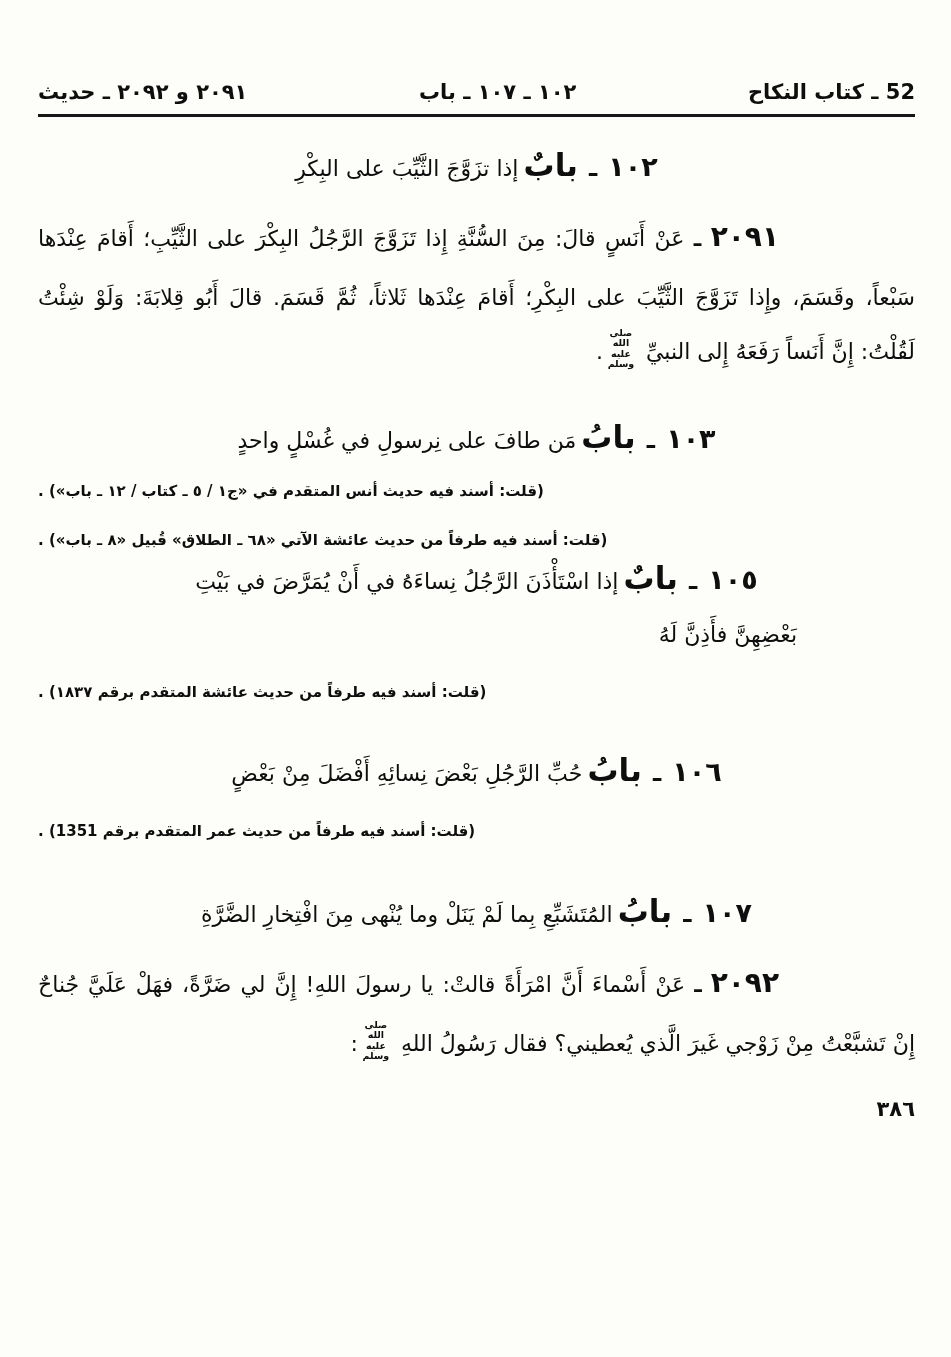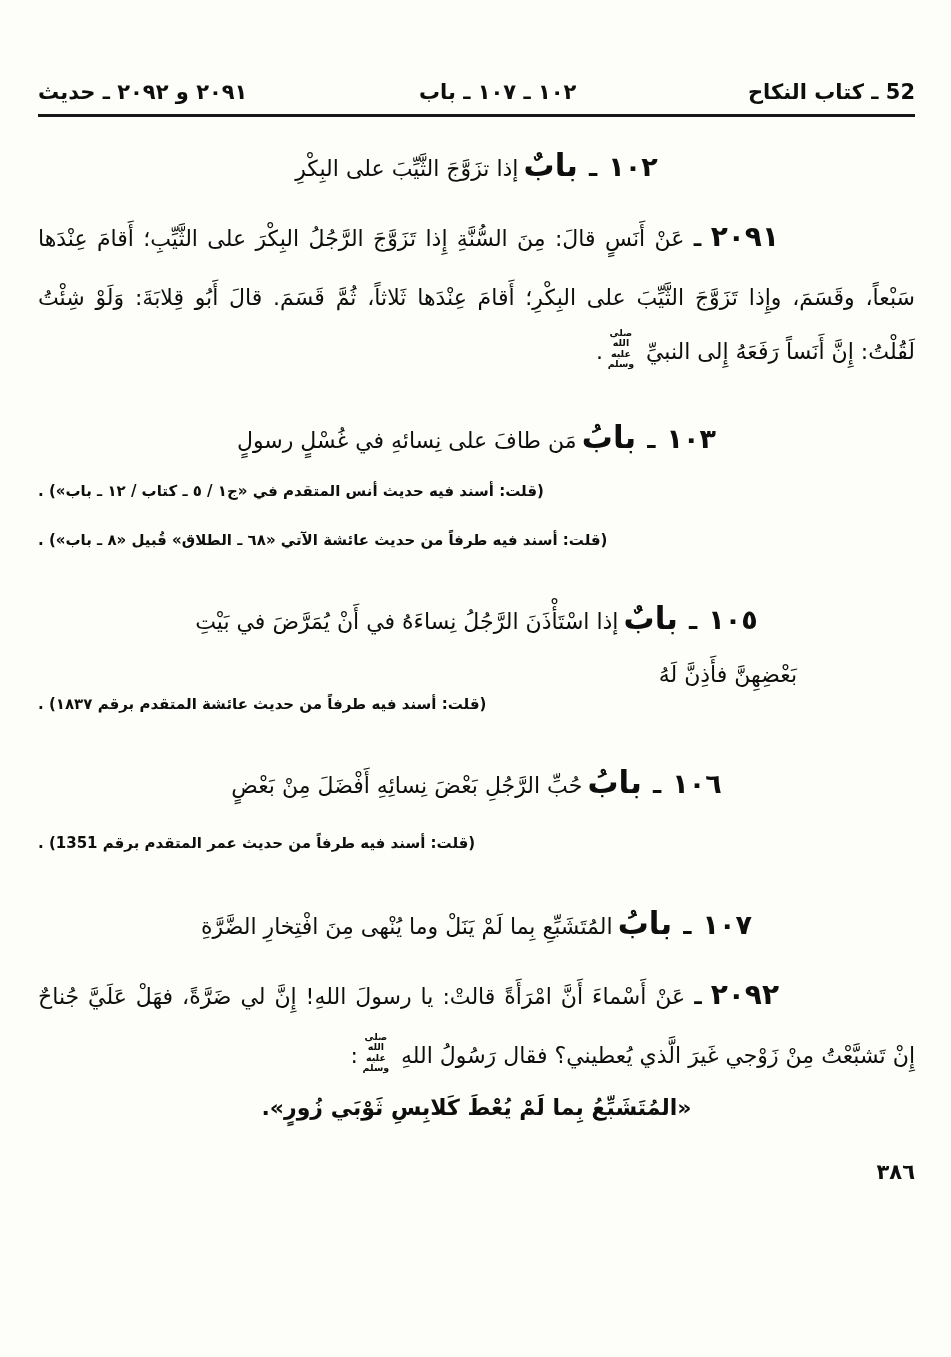--- a/index.html
+++ b/index.html
@@ -117,34 +117,34 @@
     <span class="h-num">٢٠٩١</span>
     <span class="h-dash">ـ</span>
     <span>عَنْ أَنَسٍ قالَ: مِنَ السُّنَّةِ إِذا تَزَوَّجَ الرَّجُلُ البِكْرَ على الثَّيِّبِ؛ أَقامَ عِنْدَها سَبْعاً، وقَسَمَ، وإِذا تَزَوَّجَ الثَّيِّبَ على البِكْرِ؛ أَقامَ عِنْدَها ثَلاثاً، ثُمَّ قَسَمَ. قالَ أَبُو قِلابَةَ: وَلَوْ شِئْتُ لَقُلْتُ: إِنَّ أَنَساً رَفَعَهُ إِلى النبيِّ</span>
     <span class="saw"><span>صلى الله</span><span>عليه وسلم</span></span><span>.</span>
   </p>
 
   <div class="chapter" style="margin-top:34px;">
     <span class="ch-num">١٠٣</span>
     <span class="ch-dash">ـ</span>
     <span class="ch-bab">بابُ</span>
-    <span class="ch-title">مَن طافَ على نِسائهِ في غُسْلٍ رسولٍ</span>
+    <span class="ch-title">مَن طافَ على نِرسولِ في غُسْلٍ واحدٍ</span>
   </div>
   <div class="note" style="margin-top:16px;">(قلت: أسند فيه حديث أنس المتقدم في «ج١ / ٥ ـ كتاب / ١٢ ـ باب») .</div>
 
   <div class="note" style="margin-top:24px;">(قلت: أسند فيه طرفاً من حديث عائشة الآتي «٦٨ ـ الطلاق» قُبيل «٨ ـ باب») .</div>
 
-  <div class="chapter" style="margin-top:40px;">
+  <div class="chapter" style="">
     <span class="ch-num">١٠٥</span>
     <span class="ch-dash">ـ</span>
     <span class="ch-bab">بابٌ</span>
     <span class="ch-title">إذا اسْتَأْذَنَ الرَّجُلُ نِساءَهُ في أَنْ يُمَرَّضَ في بَيْتِ</span>
   </div>
   <div class="ch-line2">بَعْضِهِنَّ فأَذِنَّ لَهُ</div>
-  <div class="note" style="">(قلت: أسند فيه طرفاً من حديث عائشة المتقدم برقم ١٨٣٧) .</div>
+  <div class="note" style="margin-top:28px;">(قلت: أسند فيه طرفاً من حديث عائشة المتقدم برقم ١٨٣٧) .</div>
 
   <div class="chapter" style="margin-top:40px;">
     <span class="ch-num">١٠٦</span>
     <span class="ch-dash">ـ</span>
     <span class="ch-bab">بابُ</span>
     <span class="ch-title">حُبِّ الرَّجُلِ بَعْضَ نِسائِهِ أَفْضَلَ مِنْ بَعْضٍ</span>
   </div>
   <div class="note" style="margin-top:24px;">(قلت: أسند فيه طرفاً من حديث عمر المتقدم برقم 1351) .</div>
 
   <div class="chapter" style="margin-top:42px;">
@@ -153,17 +153,16 @@
     <span class="ch-bab">بابُ</span>
     <span class="ch-title">المُتَشَبِّعِ بِما لَمْ يَنَلْ وما يُنْهى مِنَ افْتِخارِ الضَّرَّةِ</span>
   </div>
 
   <p class="hadith">
     <span class="h-num">٢٠٩٢</span>
     <span class="h-dash">ـ</span>
     <span>عَنْ أَسْماءَ أَنَّ امْرَأَةً قالتْ: يا رسولَ اللهِ! إِنَّ لي ضَرَّةً، فهَلْ عَلَيَّ جُناحٌ إِنْ تَشبَّعْتُ مِنْ زَوْجي غَيرَ الَّذي يُعطيني؟ فقال رَسُولُ اللهِ</span>
     <span class="saw"><span>صلى الله</span><span>عليه وسلم</span></span><span>:</span>
   </p>
-  <div class="hadith-quote">«المُتَشَبِّعُ بِما لَمْ يُعْطَ كَلابِسِ ثَوْبَي زُورٍ».</div>
 
   <div class="page-number">٣٨٦</div>
 
 </div>
 
 </body></html>

